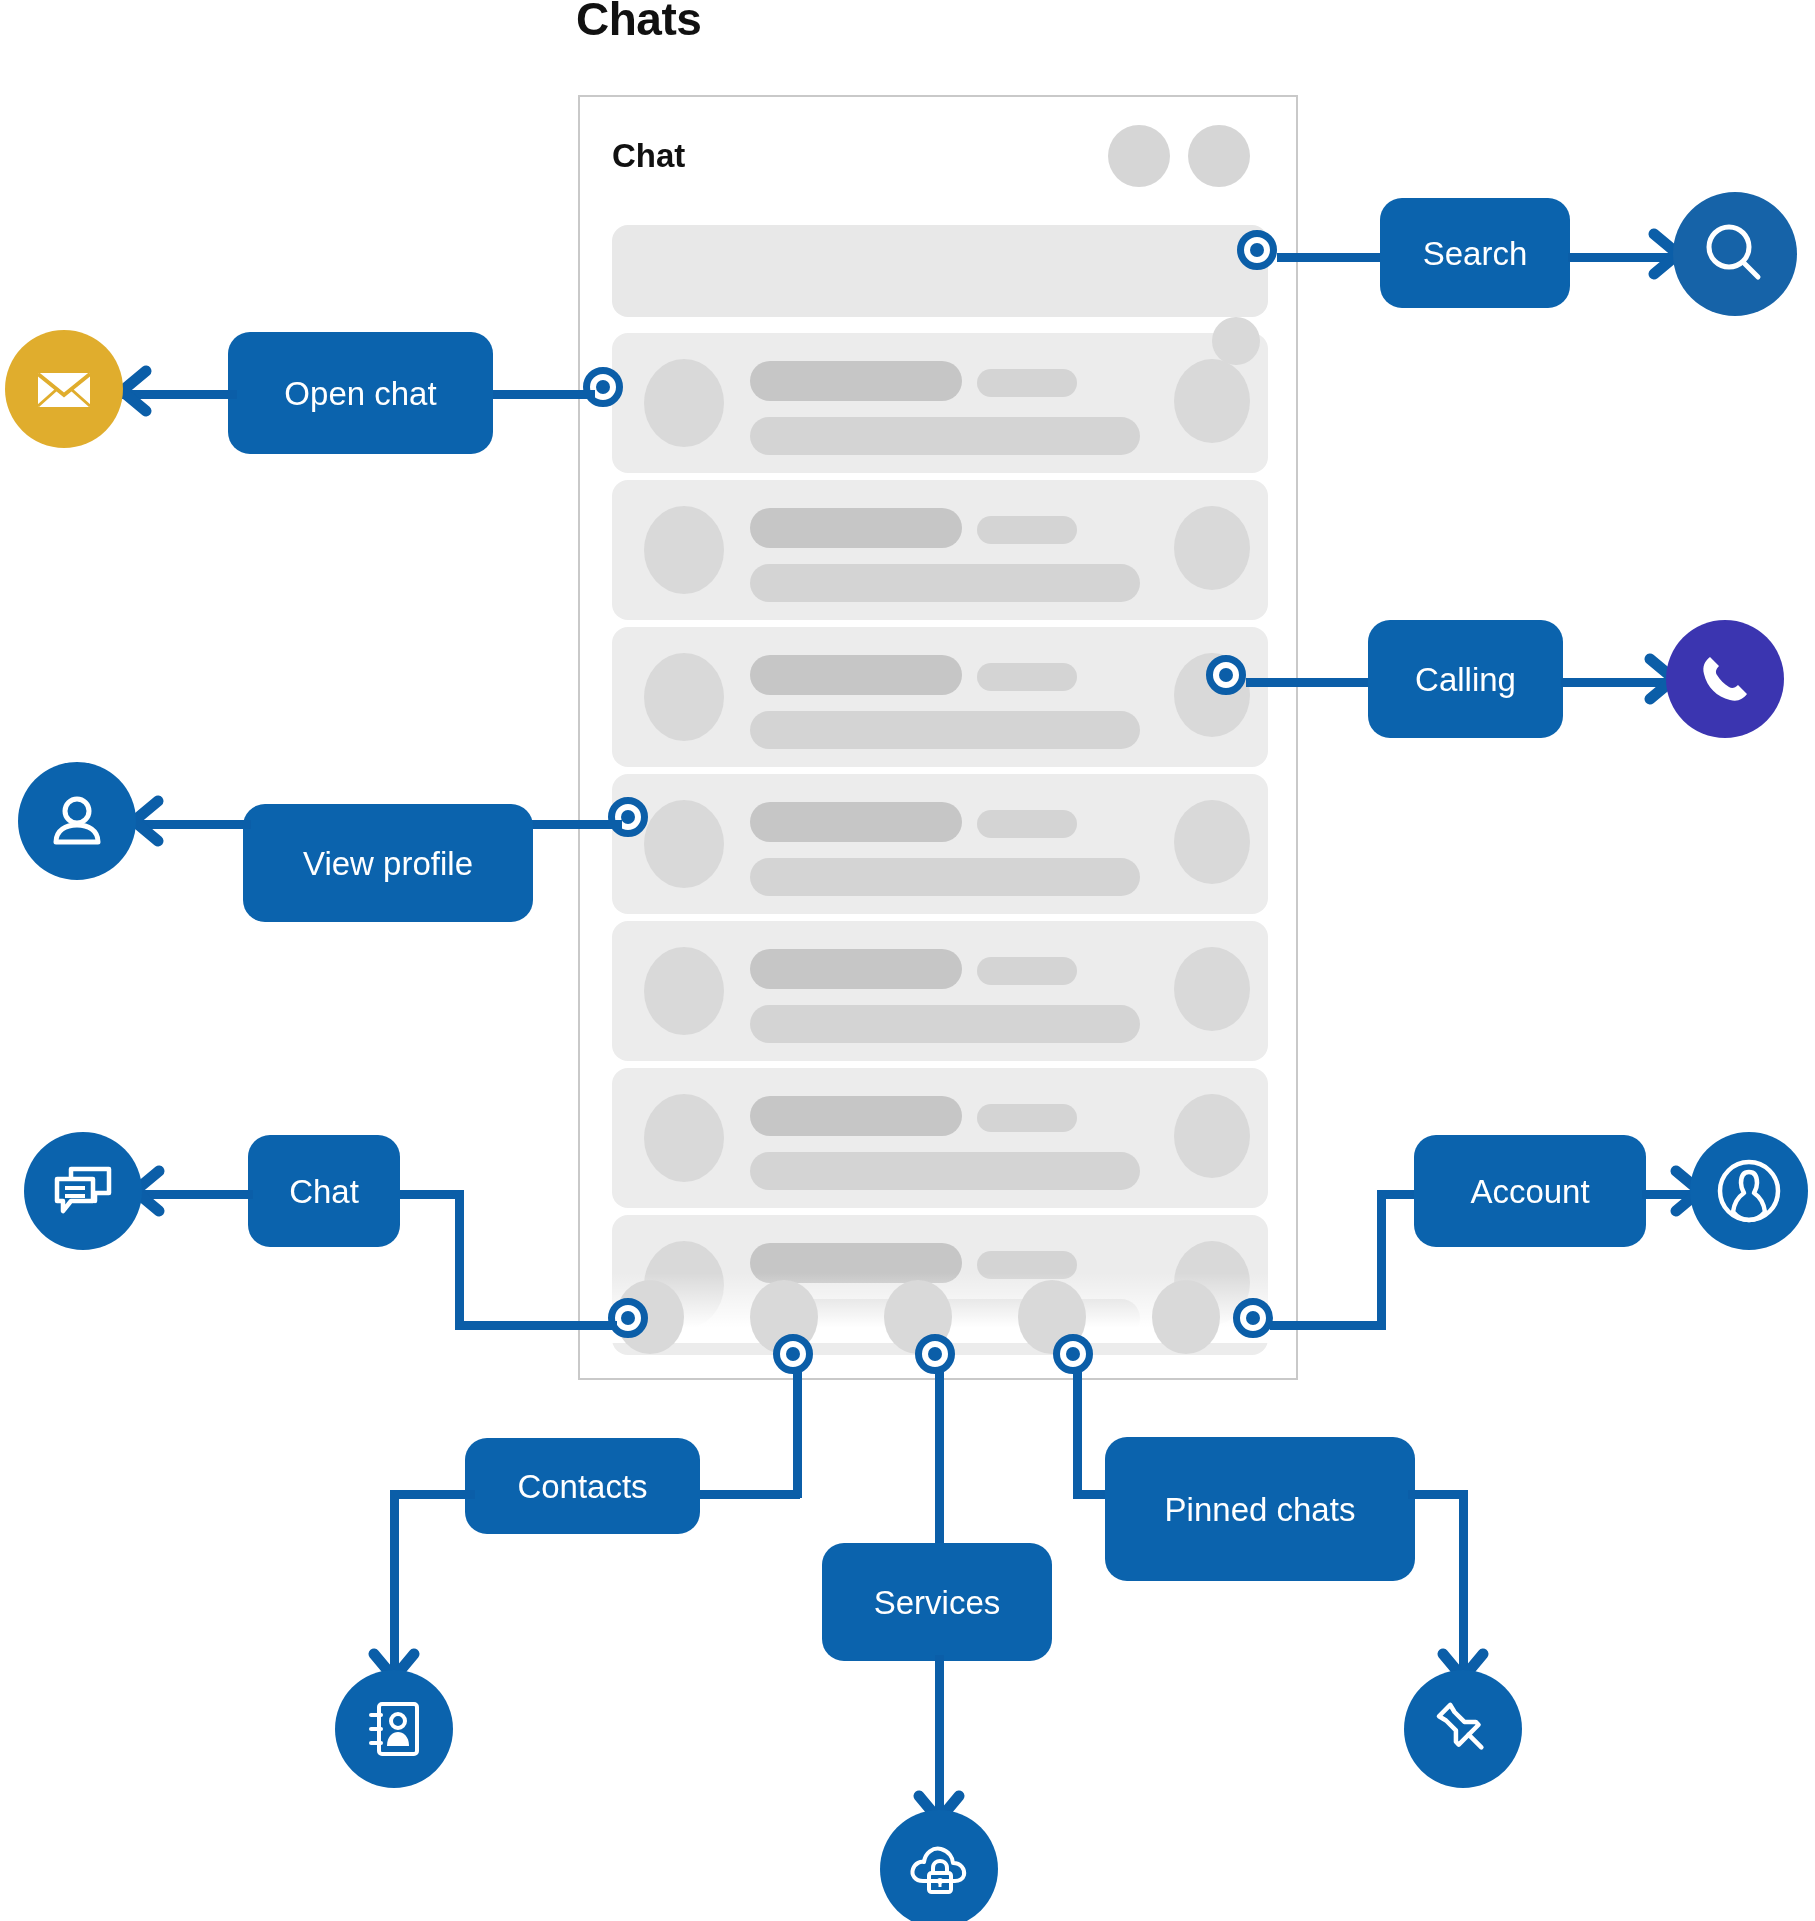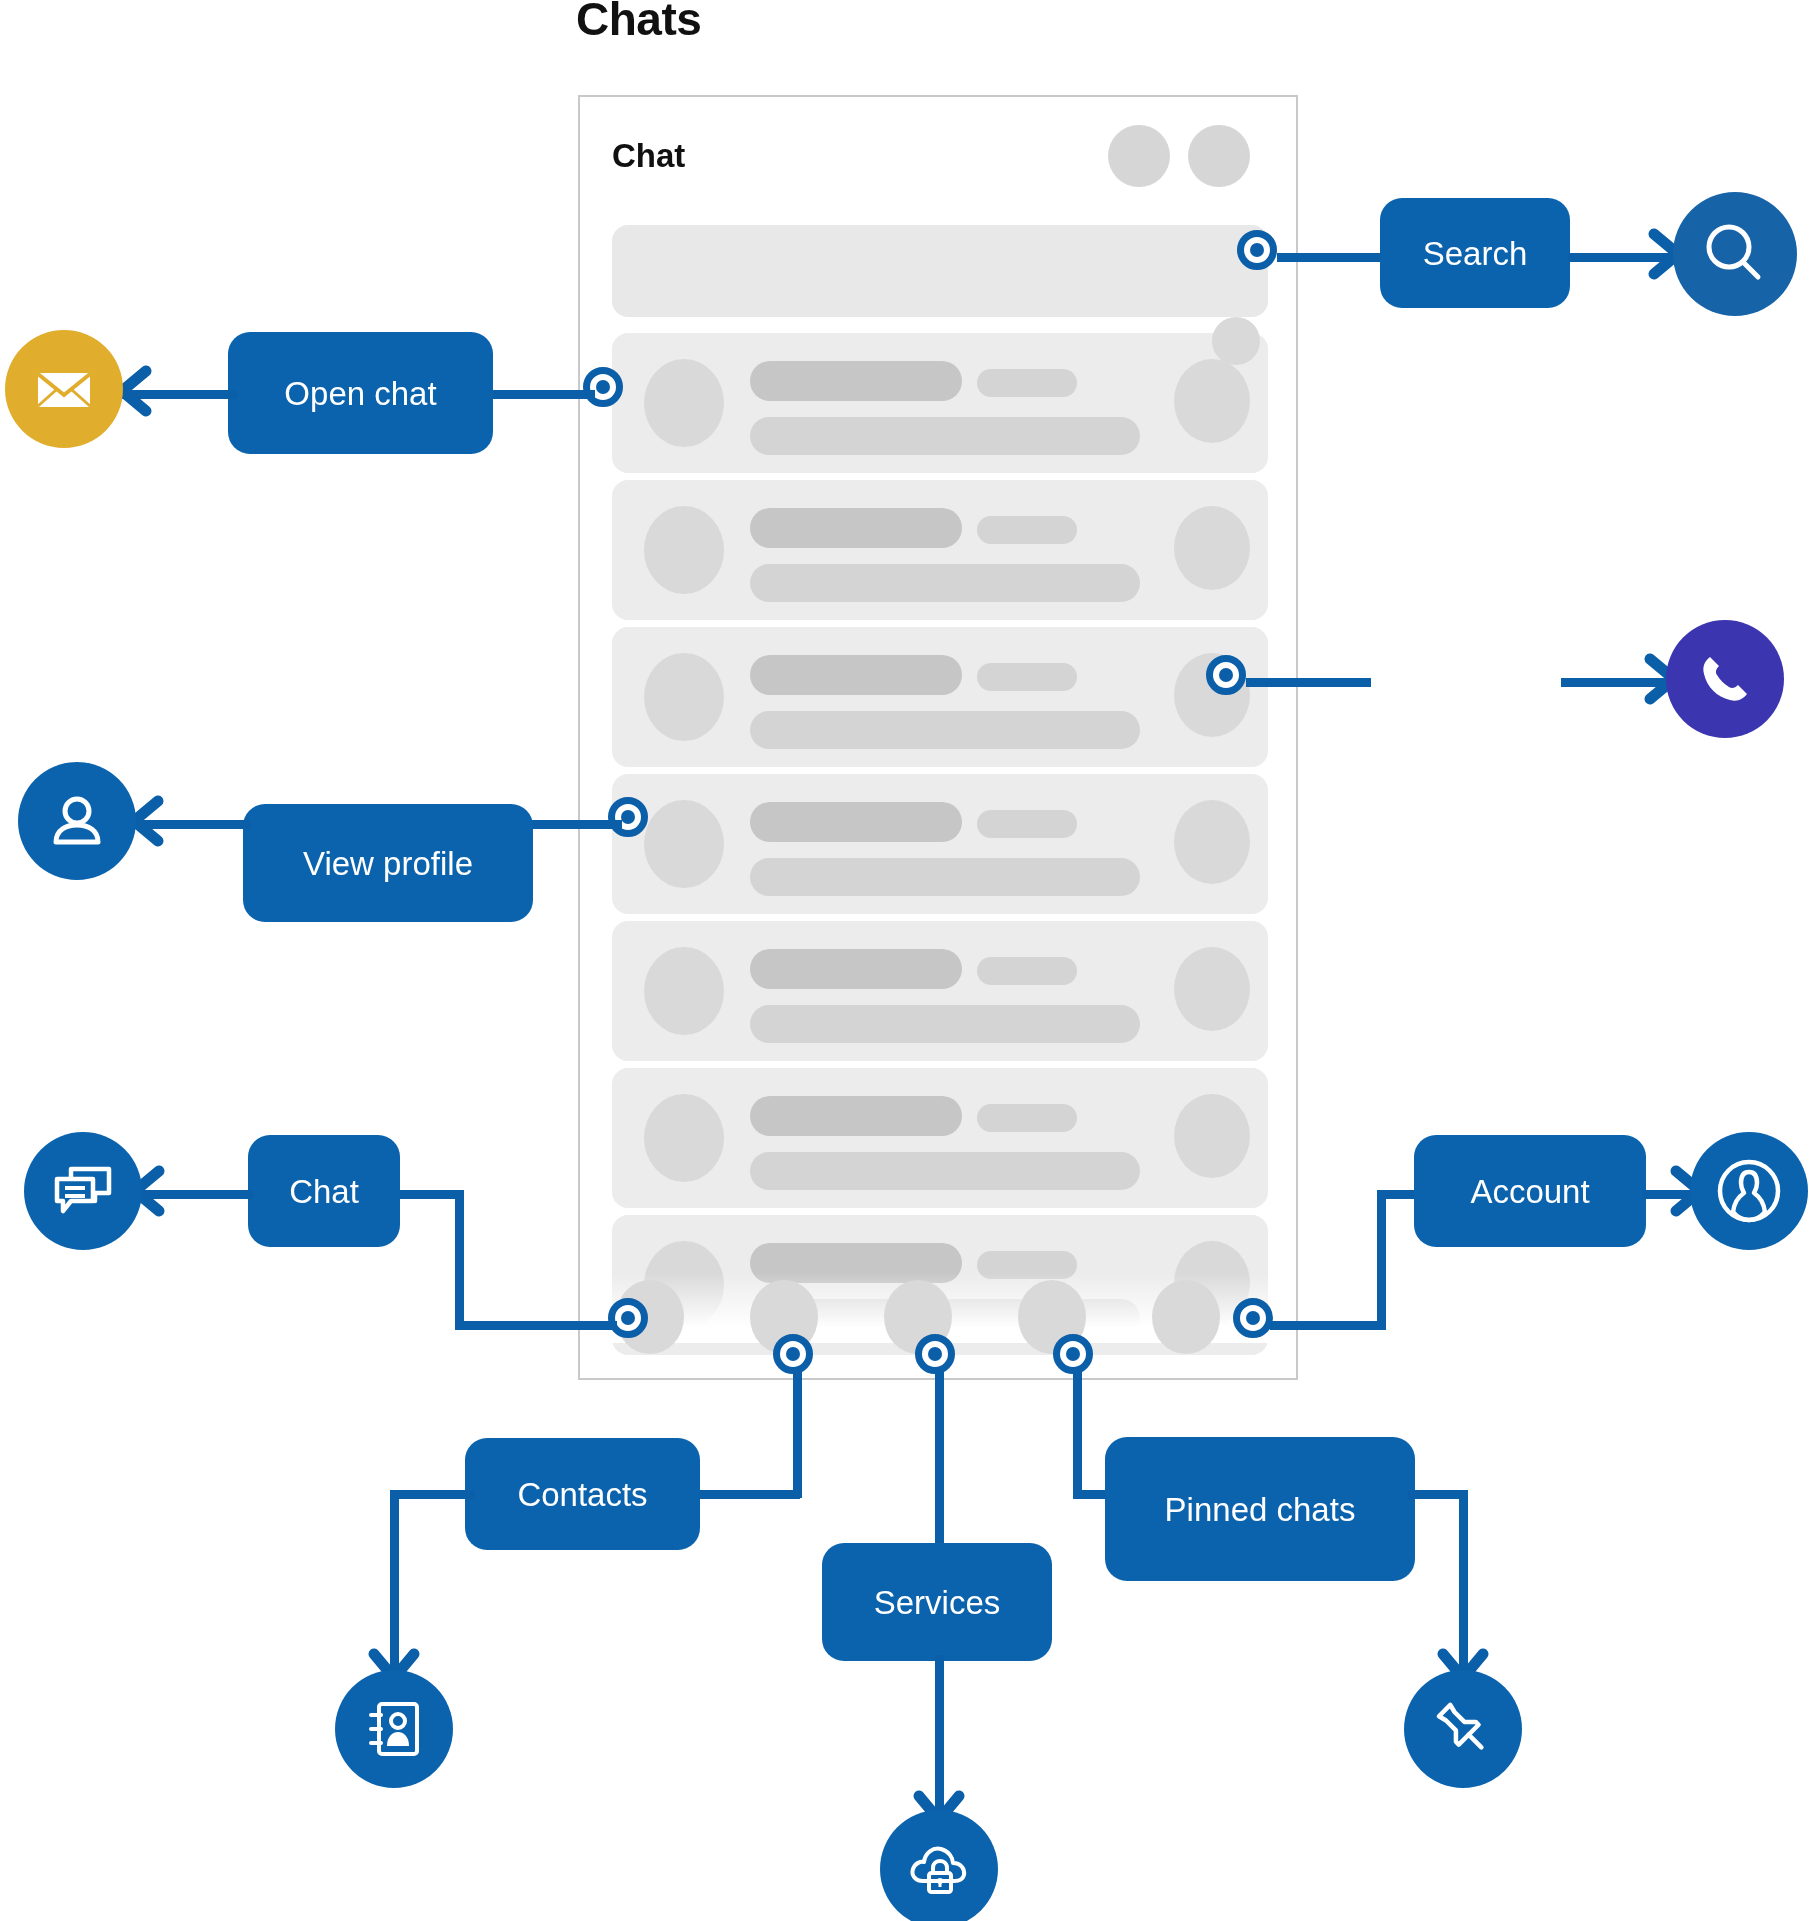--- a/index.html
+++ b/index.html
@@ -286,20 +286,23 @@
   <div class="icon-circle" style="left:5px; top:330px; width:118px; height:118px; background:#e0ad2d;">
     <svg width="72" height="72" viewBox="0 0 72 72">
       <rect x="10" y="20" width="52" height="34" rx="2" fill="#ffffff"></rect>
       <path d="M10 21 L36 42 L62 21" fill="none" stroke="#e0ad2d" stroke-width="4"></path>
       <path d="M10 53 L28 37 M62 53 L44 37" fill="none" stroke="#e0ad2d" stroke-width="3"></path>
     </svg>
   </div>
 
   <div class="node-dot" style="left:1206px; top:655px;"></div>
   <div class="hline" style="left:1246px; top:678px; width:125px;"></div>
+  <div class="pill" id="pill-calling" style="left:1368px; top:620px; width:195px; height:118px;">
+    <span>Calling</span>
+  </div>
   <div class="hline" style="left:1561px; top:678px; width:110px;"></div>
   <svg class="arrow" style="left:1644px; top:653px;" width="52" height="52" viewBox="0 0 52 52">
     <path d="M6 6 L30 26 L6 46" fill="none" stroke="#0b5ea8" stroke-width="11" stroke-linecap="round"></path>
   </svg>
   <div class="icon-circle" style="left:1666px; top:620px; width:118px; height:118px; background:#3b35b0;">
     <svg width="68" height="68" viewBox="0 0 68 68">
       <path d="M19 12 C14 16 11 21 13 29 C16 42 26 52 39 55 C47 57 52 54 56 49 L47 40 C44 43 41 44 38 42 C33 39 29 35 26 30 C24 27 25 24 28 21 Z" fill="#ffffff"></path>
     </svg>
   </div>
 
@@ -355,21 +358,21 @@
       <circle cx="39" cy="39" r="29" fill="none" stroke="#ffffff" stroke-width="4.5"></circle>
       <path d="M39 20 C33 20 31 25 31 31 C31 36 33 39 34 41 C28 45 24 52 23 60
                C27 65 33 68 39 68 C45 68 51 65 55 60 C54 52 50 45 44 41
                C45 39 47 36 47 31 C47 25 45 20 39 20 Z" fill="none" stroke="#ffffff" stroke-width="4.5" stroke-linejoin="round"></path>
     </svg>
   </div>
 
   <div class="node-dot" style="left:773px; top:1334px;"></div>
   <div class="vline" style="left:793px; top:1370px; height:128px;"></div>
   <div class="hline" style="left:690px; top:1490px; width:110px;"></div>
-  <div class="pill" id="pill-contacts" style="left:465px; top:1438px; width:235px; height:112px;">
+  <div class="pill" id="pill-contacts" style="left:465px; top:1438px; width:235px; height:96px;">
     <span>Contacts</span>
   </div>
   <div class="hline" style="left:390px; top:1490px; width:85px;"></div>
   <div class="vline" style="left:390px; top:1490px; height:185px;"></div>
   <svg class="arrow" style="left:368px; top:1648px;" width="52" height="52" viewBox="0 0 52 52">
     <path d="M6 6 L26 30 L46 6" fill="none" stroke="#0b5ea8" stroke-width="11" stroke-linecap="round"></path>
   </svg>
   <div class="icon-circle" style="left:335px; top:1670px; width:118px; height:118px; background:#0b63ad;">
     <svg width="74" height="74" viewBox="0 0 74 74">
       <rect x="22" y="12" width="38" height="50" rx="3" fill="none" stroke="#ffffff" stroke-width="4"></rect>

